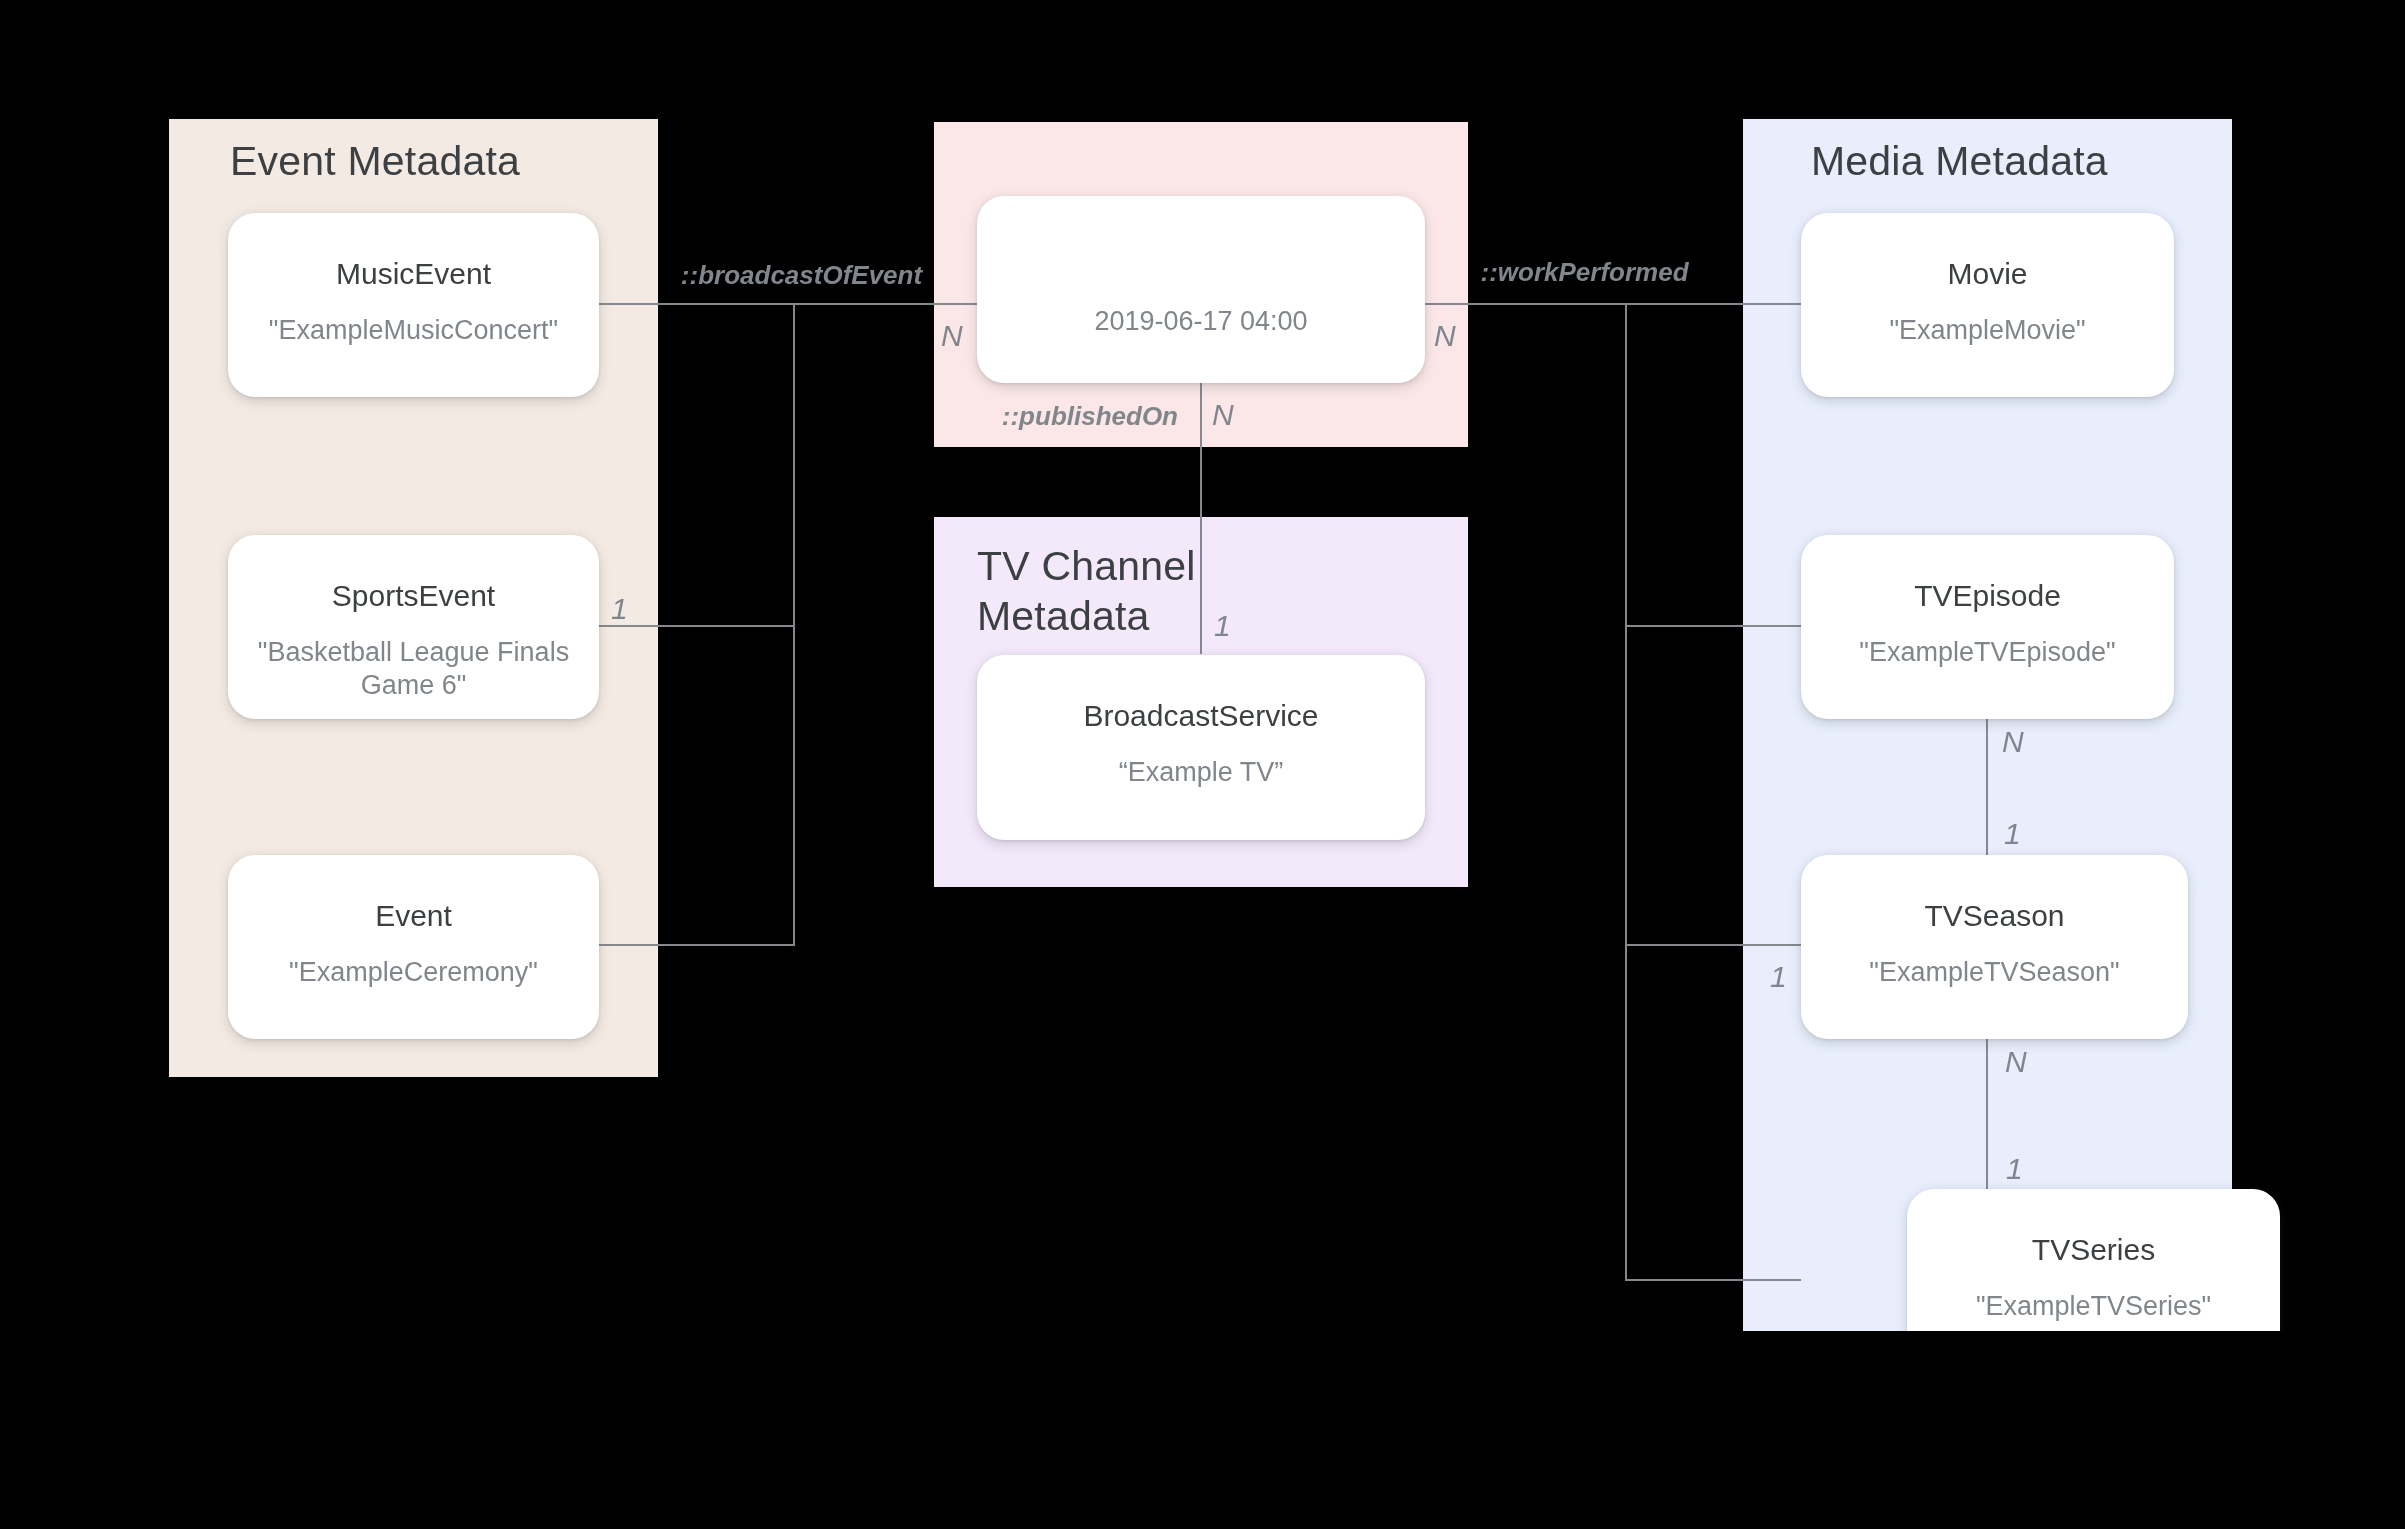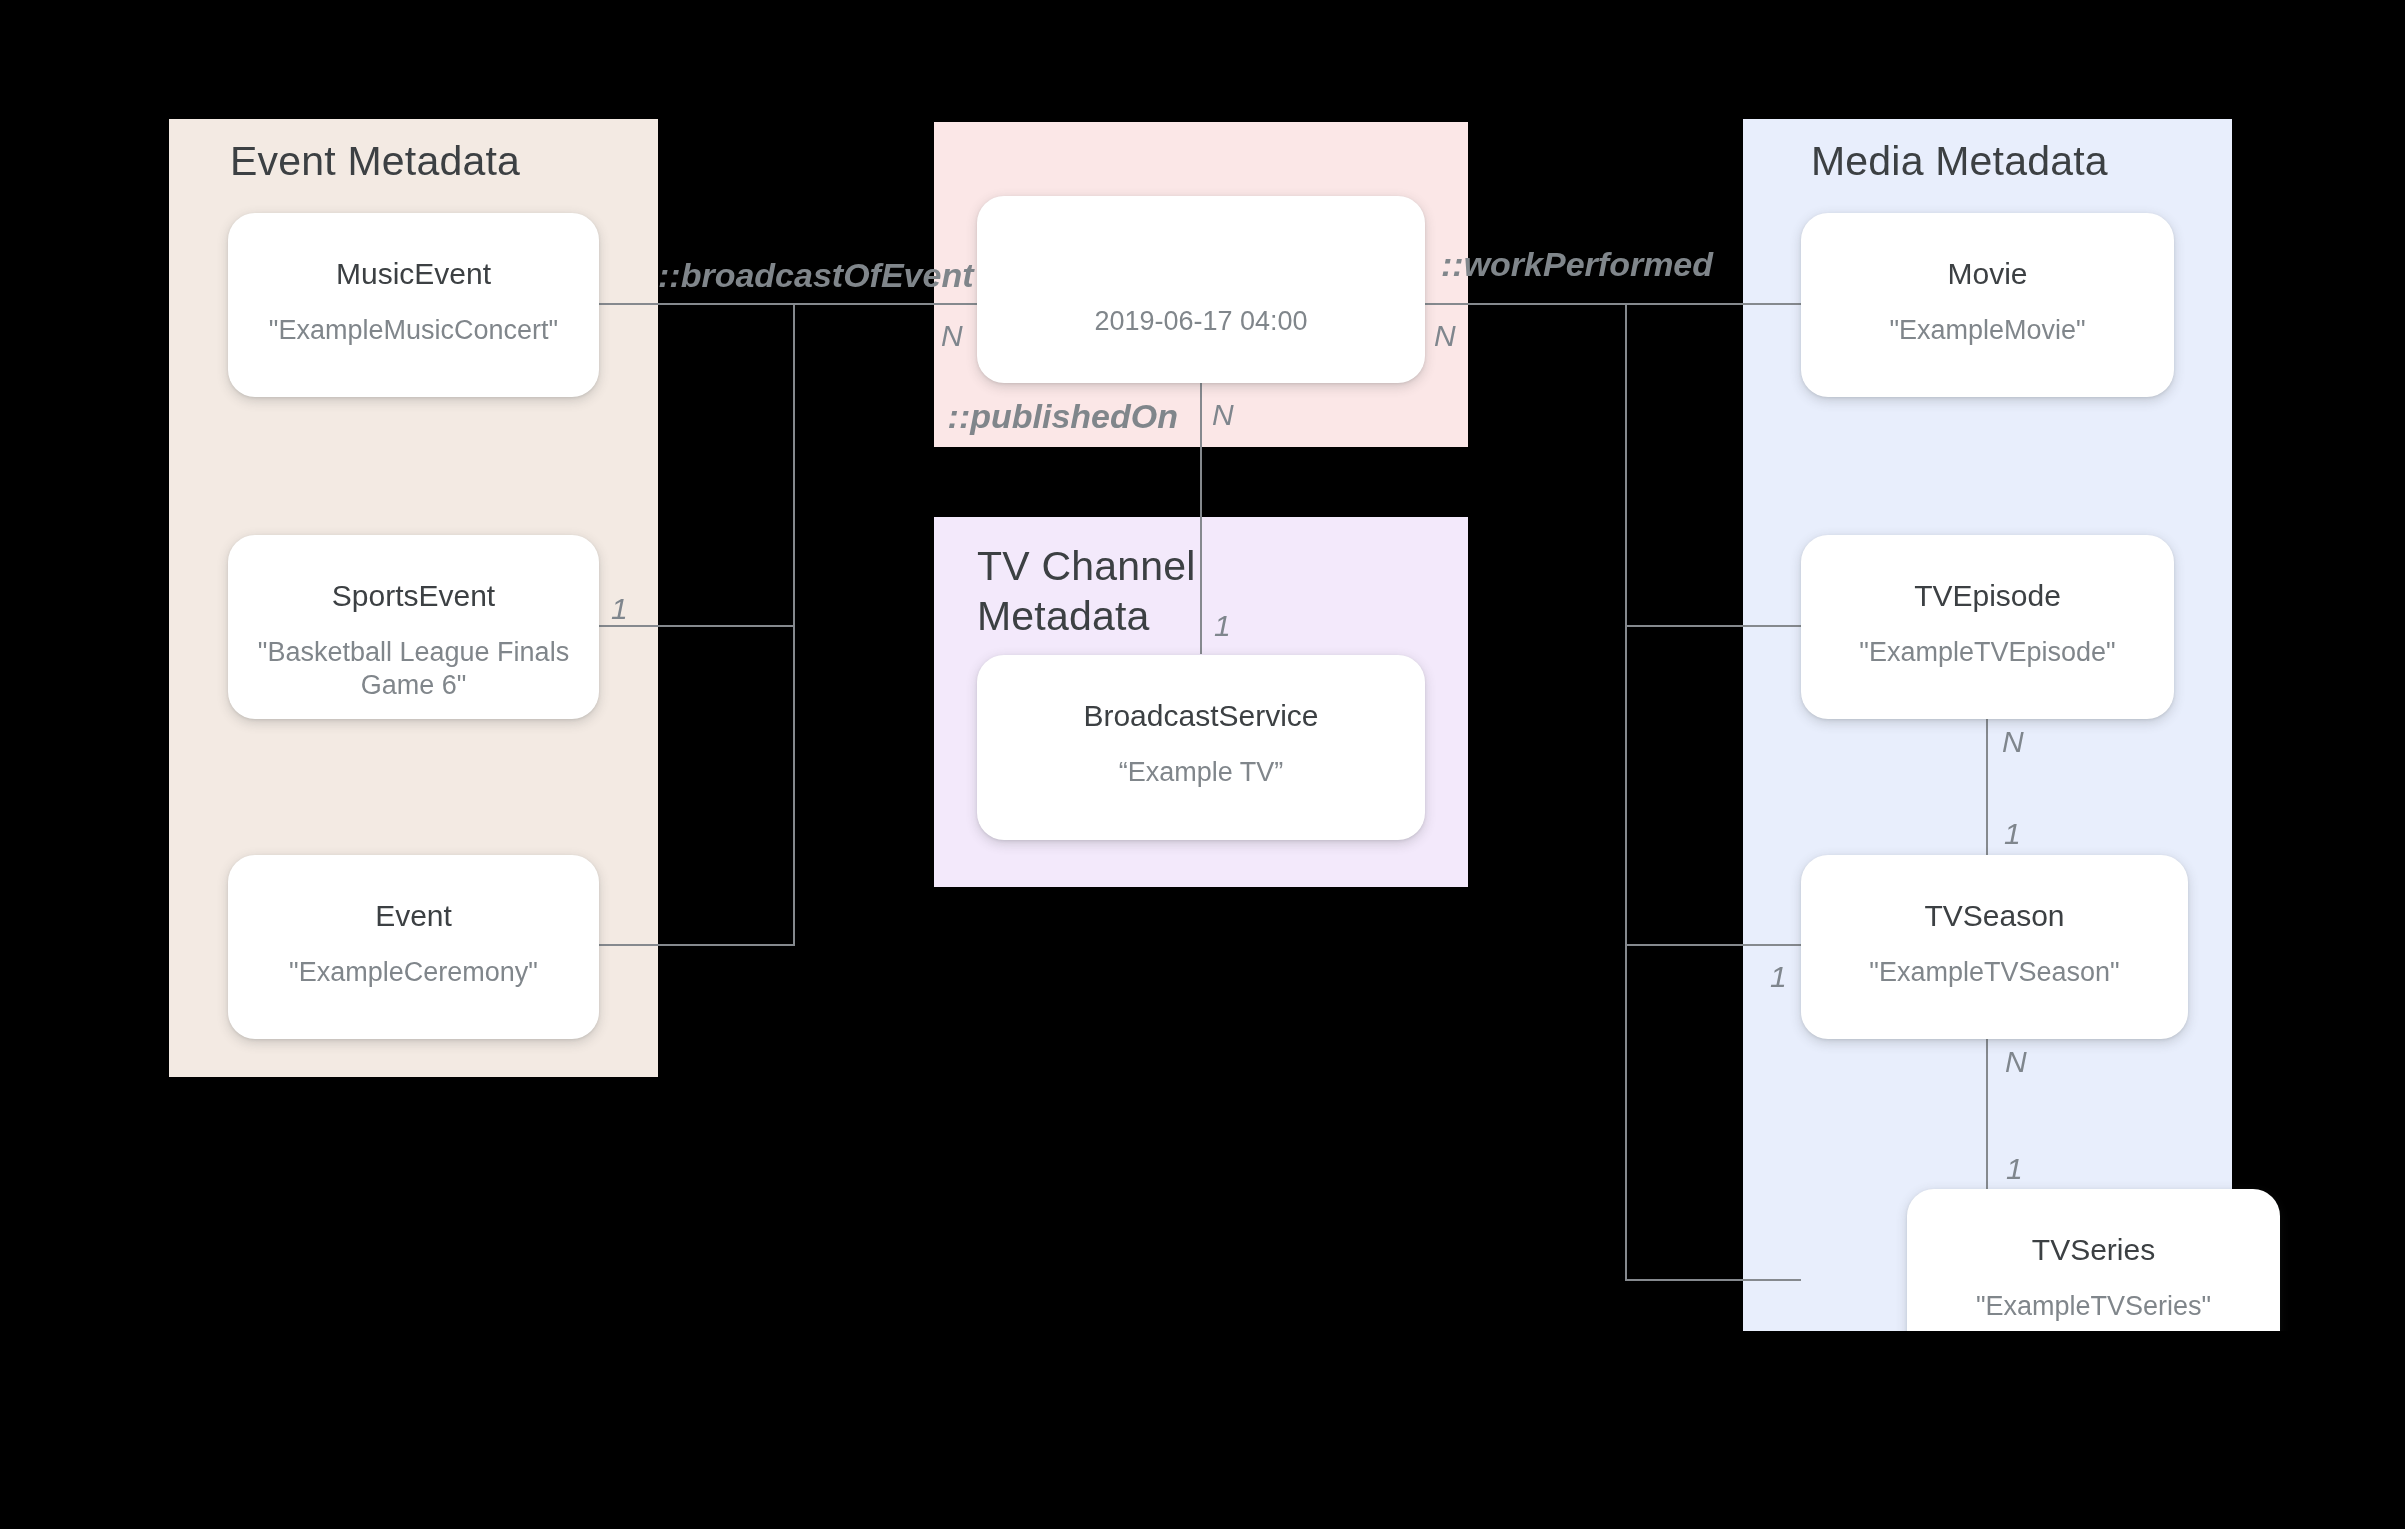--- a/index.html
+++ b/index.html
@@ -56,21 +56,21 @@
   .card.mid .card-title { top: 52px; }
   .card.mid .card-value { top: 109px; }
   .line {
     position: absolute;
     background: #85898e;
   }
   .edge-label {
     position: absolute;
     font-style: italic;
     font-weight: bold;
-    font-size: 34px;
+    font-size: 26px;
     line-height: 32.5px;
     color: #80868b;
   }
   .mult {
     position: absolute;
     font-style: italic;
     font-size: 30px;
     line-height: 36px;
     color: #7f868d;
   }
@@ -103,21 +103,21 @@
   <div class="line" style="left:1625px; top:625px; width:176px; height:1.9px;"></div>
   <div class="line" style="left:1625px; top:944px; width:176px; height:1.9px;"></div>
   <div class="line" style="left:1625px; top:1279px; width:176px; height:1.9px;"></div>
   <div class="line" style="left:1625px; top:303px; width:1.9px; height:978px;"></div>
 
   <div class="line" style="left:1200px; top:383px; width:1.9px; height:271px;"></div>
   <div class="line" style="left:1986px; top:719px; width:1.9px; height:136px;"></div>
   <div class="line" style="left:1986px; top:1038px; width:1.9px; height:151px;"></div>
 
   <div class="edge-label" style="left:658px; top:259px; width:287px; text-align:center;">::broadcastOfEvent</div>
-  <div class="edge-label" style="left:1441px; top:248px; width:287px; ">::workPerformed</div>
+  <div class="edge-label" style="left:1441px; top:256px; width:287px; text-align:center;">::workPerformed</div>
   <div class="edge-label" style="left:939px; top:400px; width:239px; text-align:right;">::publishedOn</div>
 
   <div class="mult" style="left:941px; top:318px;">N</div>
   <div class="mult" style="left:611px; top:591px;">1</div>
   <div class="mult" style="left:1434px; top:318px;">N</div>
   <div class="mult" style="left:1770px; top:959px;">1</div>
   <div class="mult" style="left:1212px; top:397px;">N</div>
   <div class="mult" style="left:1214px; top:608px;">1</div>
   <div class="mult" style="left:2002px; top:724px;">N</div>
   <div class="mult" style="left:2004px; top:816px;">1</div>

